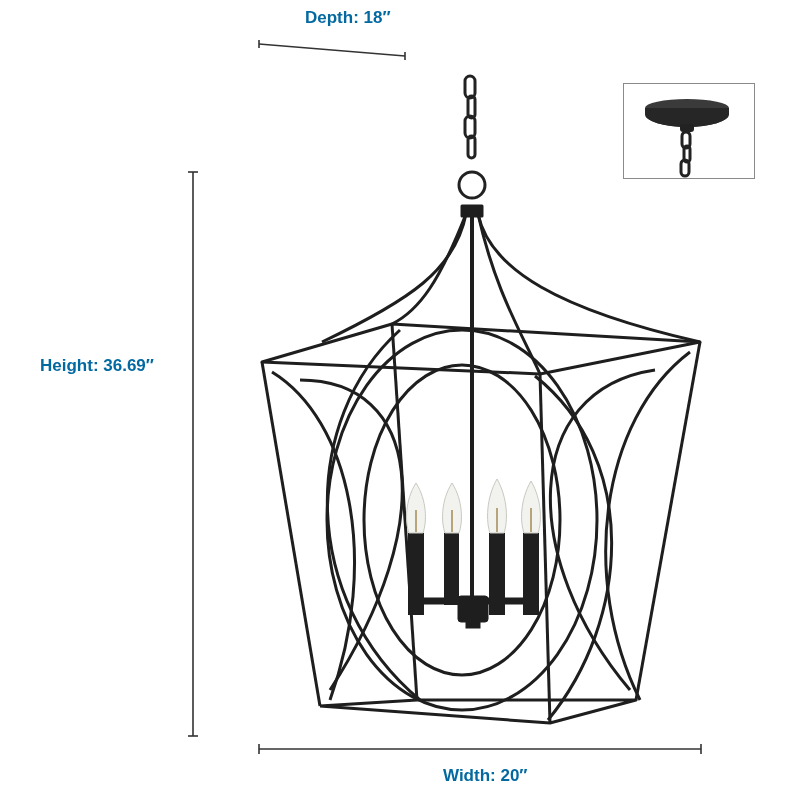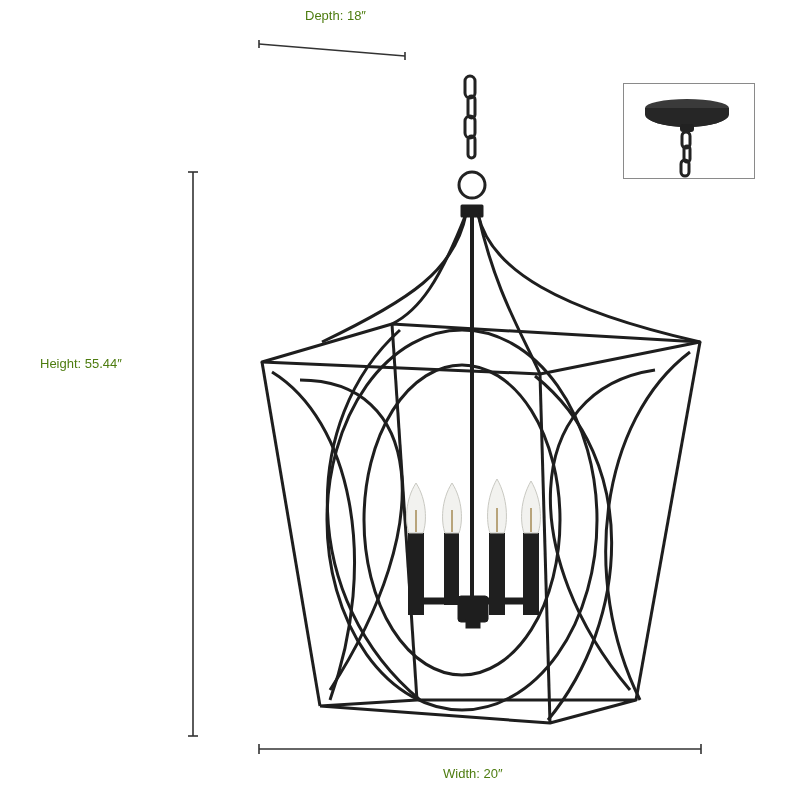--- a/index.html
+++ b/index.html
@@ -1,30 +1,30 @@
 <!DOCTYPE html>
 <html><head>
 <meta charset="utf-8">
 <style>
   html, body { margin:0; padding:0; background:#ffffff; }
   body { width:800px; height:800px; position:relative; overflow:hidden;
          font-family:"Liberation Sans", sans-serif; color:#1a1a1a; }
-  .label { position:absolute; font-size:13px; white-space:nowrap; color:#4d7c0f; }
+  .label { position:absolute; font-size:17px; white-space:nowrap; color:#0369a1;font-weight:bold; }
   #depth-label { left:305px; top:8px; }
   #height-label { left:40px; top:356px; }
   #width-label { left:443px; top:766px; }
   svg.main { position:absolute; left:0; top:0; }
   .inset { position:absolute; left:623px; top:83px; width:130px; height:94px;
            border:1px solid #8a8a8a; background:#fff; overflow:hidden; }
 </style>
 </head>
 <body>
 
 <div id="depth-label" class="label">Depth: 18″</div>
-<div id="height-label" class="label">Height: 55.44″</div>
+<div id="height-label" class="label">Height: 36.69″</div>
 <div id="width-label" class="label">Width: 20″</div>
 
 <svg class="main" width="800" height="800" viewBox="0 0 800 800">
 
   <g stroke="#333" stroke-width="1.6">
     <line x1="259" y1="44" x2="405" y2="56"></line>
     <line x1="259" y1="40" x2="259" y2="48"></line>
     <line x1="405" y1="52" x2="405" y2="60"></line>
   </g>
   <g stroke="#333" stroke-width="1.6">

